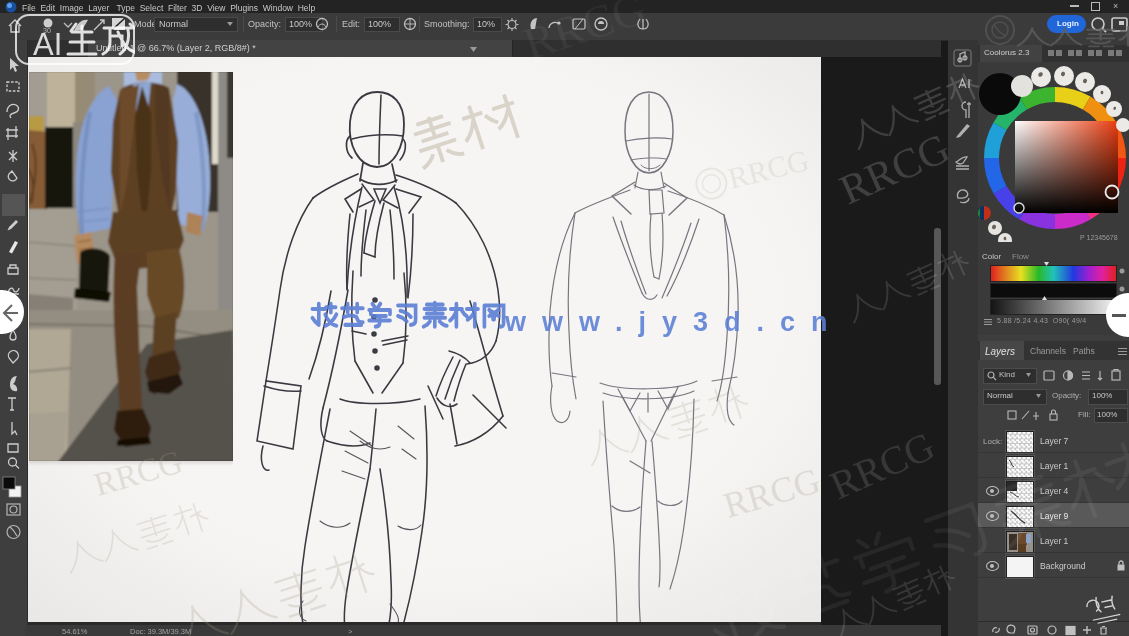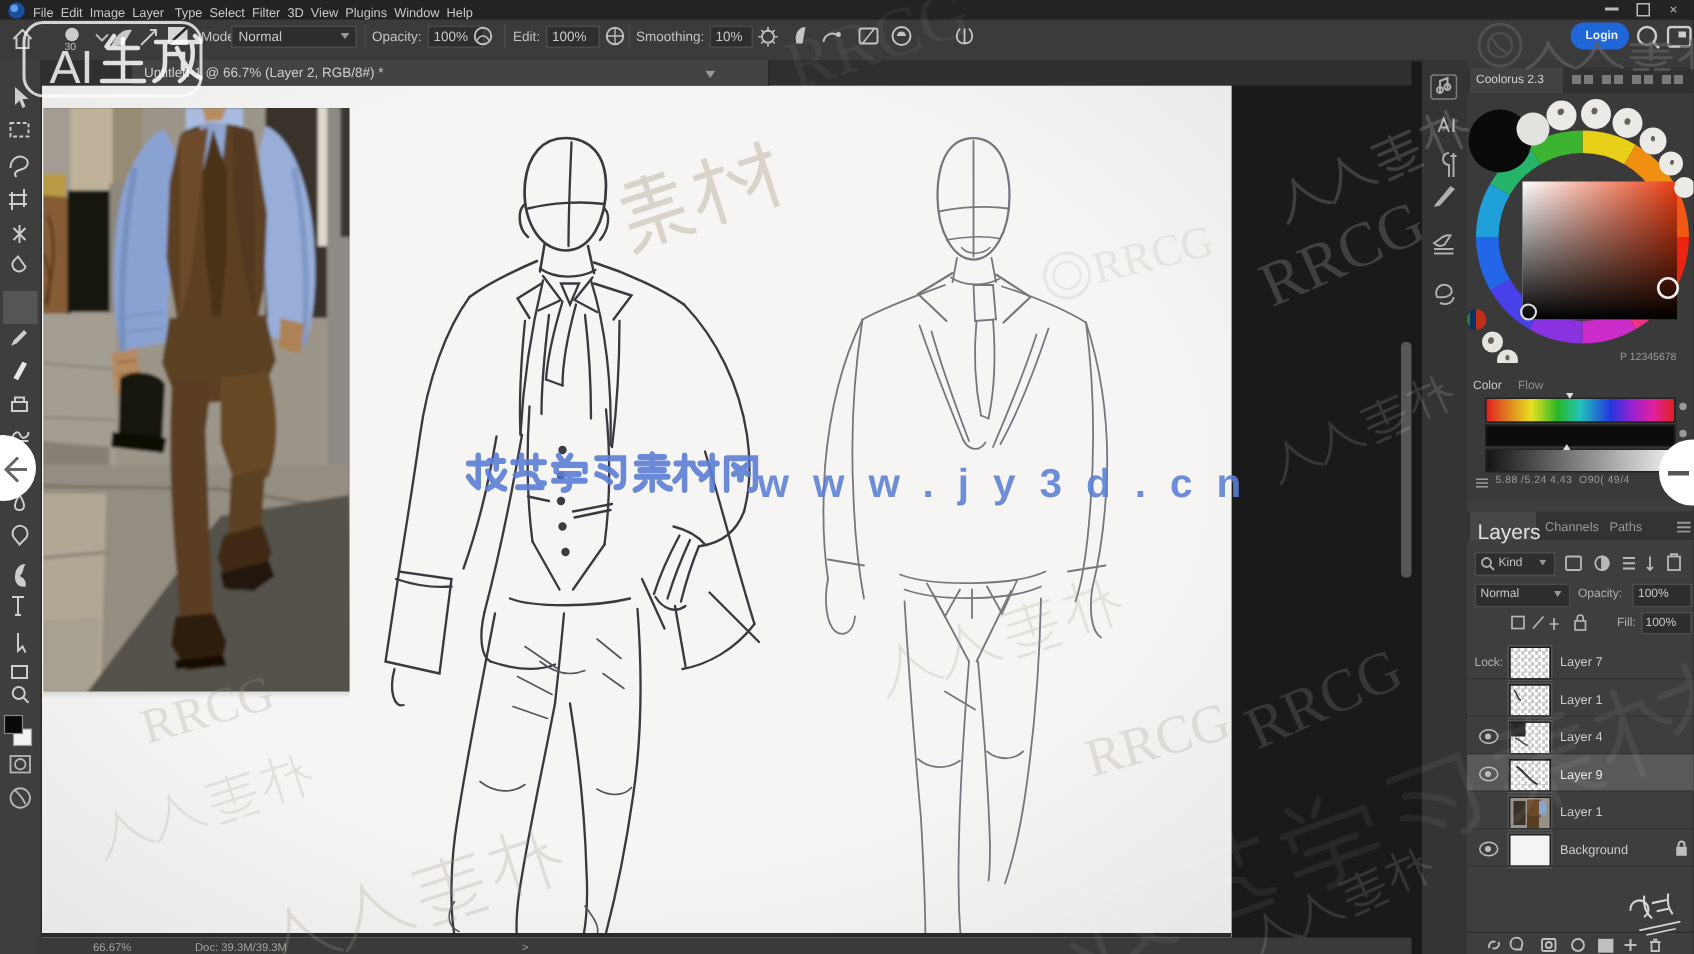--- a/index.html
+++ b/index.html
@@ -358,21 +358,21 @@
 </g>
 <rect x="9" y="446" width="12" height="11" fill="#f2f2f2" stroke="#999" stroke-width="0.8"></rect>
 <rect x="3" y="437" width="12" height="12" fill="#0a0a0a" stroke="#888" stroke-width="0.8"></rect>
 <rect x="7" y="464" width="13" height="11" fill="none" stroke="#b5b5b5" stroke-width="1.2"></rect>
       <circle cx="13.5" cy="469.5" r="3.5" fill="none" stroke="#b5b5b5" stroke-width="1.2"></circle>
 <path d="M7 492 a6.5 6.5 0 1 0 13 0 a6.5 6.5 0 1 0 -13 0 M10 487 c4 3 6 7 7 9" fill="none" stroke="#b5b5b5" stroke-width="1.2"></path>
 </svg>
 </div>
 
 <div class="abs" style="left:25px;top:625px;width:916px;height:11px;background:#3a3a3a;"></div>
-<div class="abs" style="left:62px;top:627px;font-size:7.5px;color:#a2a2a2;">66.67%</div>
+<div class="abs" style="left:62px;top:627px;font-size:7.5px;color:#a2a2a2;">54.61%</div>
 <div class="abs" style="left:130px;top:627px;font-size:7.5px;color:#a2a2a2;">Doc: 39.3M/39.3M</div>
 <div class="abs" style="left:348px;top:627px;font-size:7.5px;color:#a2a2a2;">&gt;</div>
 
 <div class="abs" style="left:948px;top:40px;width:30px;height:596px;background:#343434;"></div>
 <div id="iconstrip">
 <svg class="abs" style="left:948px;top:40px;opacity:0.85" width="30" height="200" viewBox="0 0 30 200">
 <g stroke="#c6c6c6" stroke-width="1.3" fill="none">
 <rect x="6" y="10" width="17" height="16" rx="2" stroke="#8a8a8a" stroke-width="1"></rect>
 <path d="M12 22 v-8 l5 -2 v8 M12 18 a2 2 0 1 1 -0.1 0 M17 16 a2 2 0 1 1 -0.1 0"></path>
 <path d="M11 48 l3.5 -9 3.5 9 m-5.5 -3 h4.4 M21 39 v9"></path>
@@ -472,21 +472,21 @@
 <svg class="abs" style="left:984px;top:318px" width="10" height="8">
       <g stroke="#9a9a9a" stroke-width="1">
         <path d="M0 1.5 h8 M0 4 h8 M0 6.5 h8"></path>
       </g>
     </svg>
 <div class="abs" style="left:997px;top:317px;font-size:7px;color:#9a9a9a;letter-spacing:0.3px;">5.88 /5.24 4.43&nbsp; O90( 49/4</div>
 
 <div class="abs" style="left:978px;top:335px;width:151px;height:301px;background:#3e3e3e;"></div>
 <div class="abs" style="left:978px;top:341px;width:151px;height:19px;background:#333333;"></div>
 <div class="abs" style="left:980px;top:341px;width:44px;height:19px;background:#474747;"></div>
-<div class="abs" style="left:985px;top:346px;font-size:14px;color:#e0e0e0;">Layers</div>
+<div class="abs" style="left:985px;top:346px;font-size:10px;color:#e0e0e0;font-style:italic;">Layers</div>
 <div class="abs" style="left:1030px;top:346px;font-size:8.5px;color:#9a9a9a;">Channels&nbsp;&nbsp;&nbsp;Paths</div>
 <svg class="abs" style="left:1118px;top:347px" width="10" height="8">
       <g stroke="#9a9a9a" stroke-width="1.2">
         <path d="M0 1.5 h9 M0 4.5 h9 M0 7.5 h9"></path>
       </g>
     </svg>
 
 <div class="abs" style="left:983px;top:368px;width:52px;height:14px;background:#2e2e2e;border:1px solid #4c4c4c;"></div>
 <svg class="abs" style="left:987px;top:371px" width="10" height="10">
       <circle cx="4" cy="4" r="3" fill="none" stroke="#b0b0b0" stroke-width="1.2"></circle>

